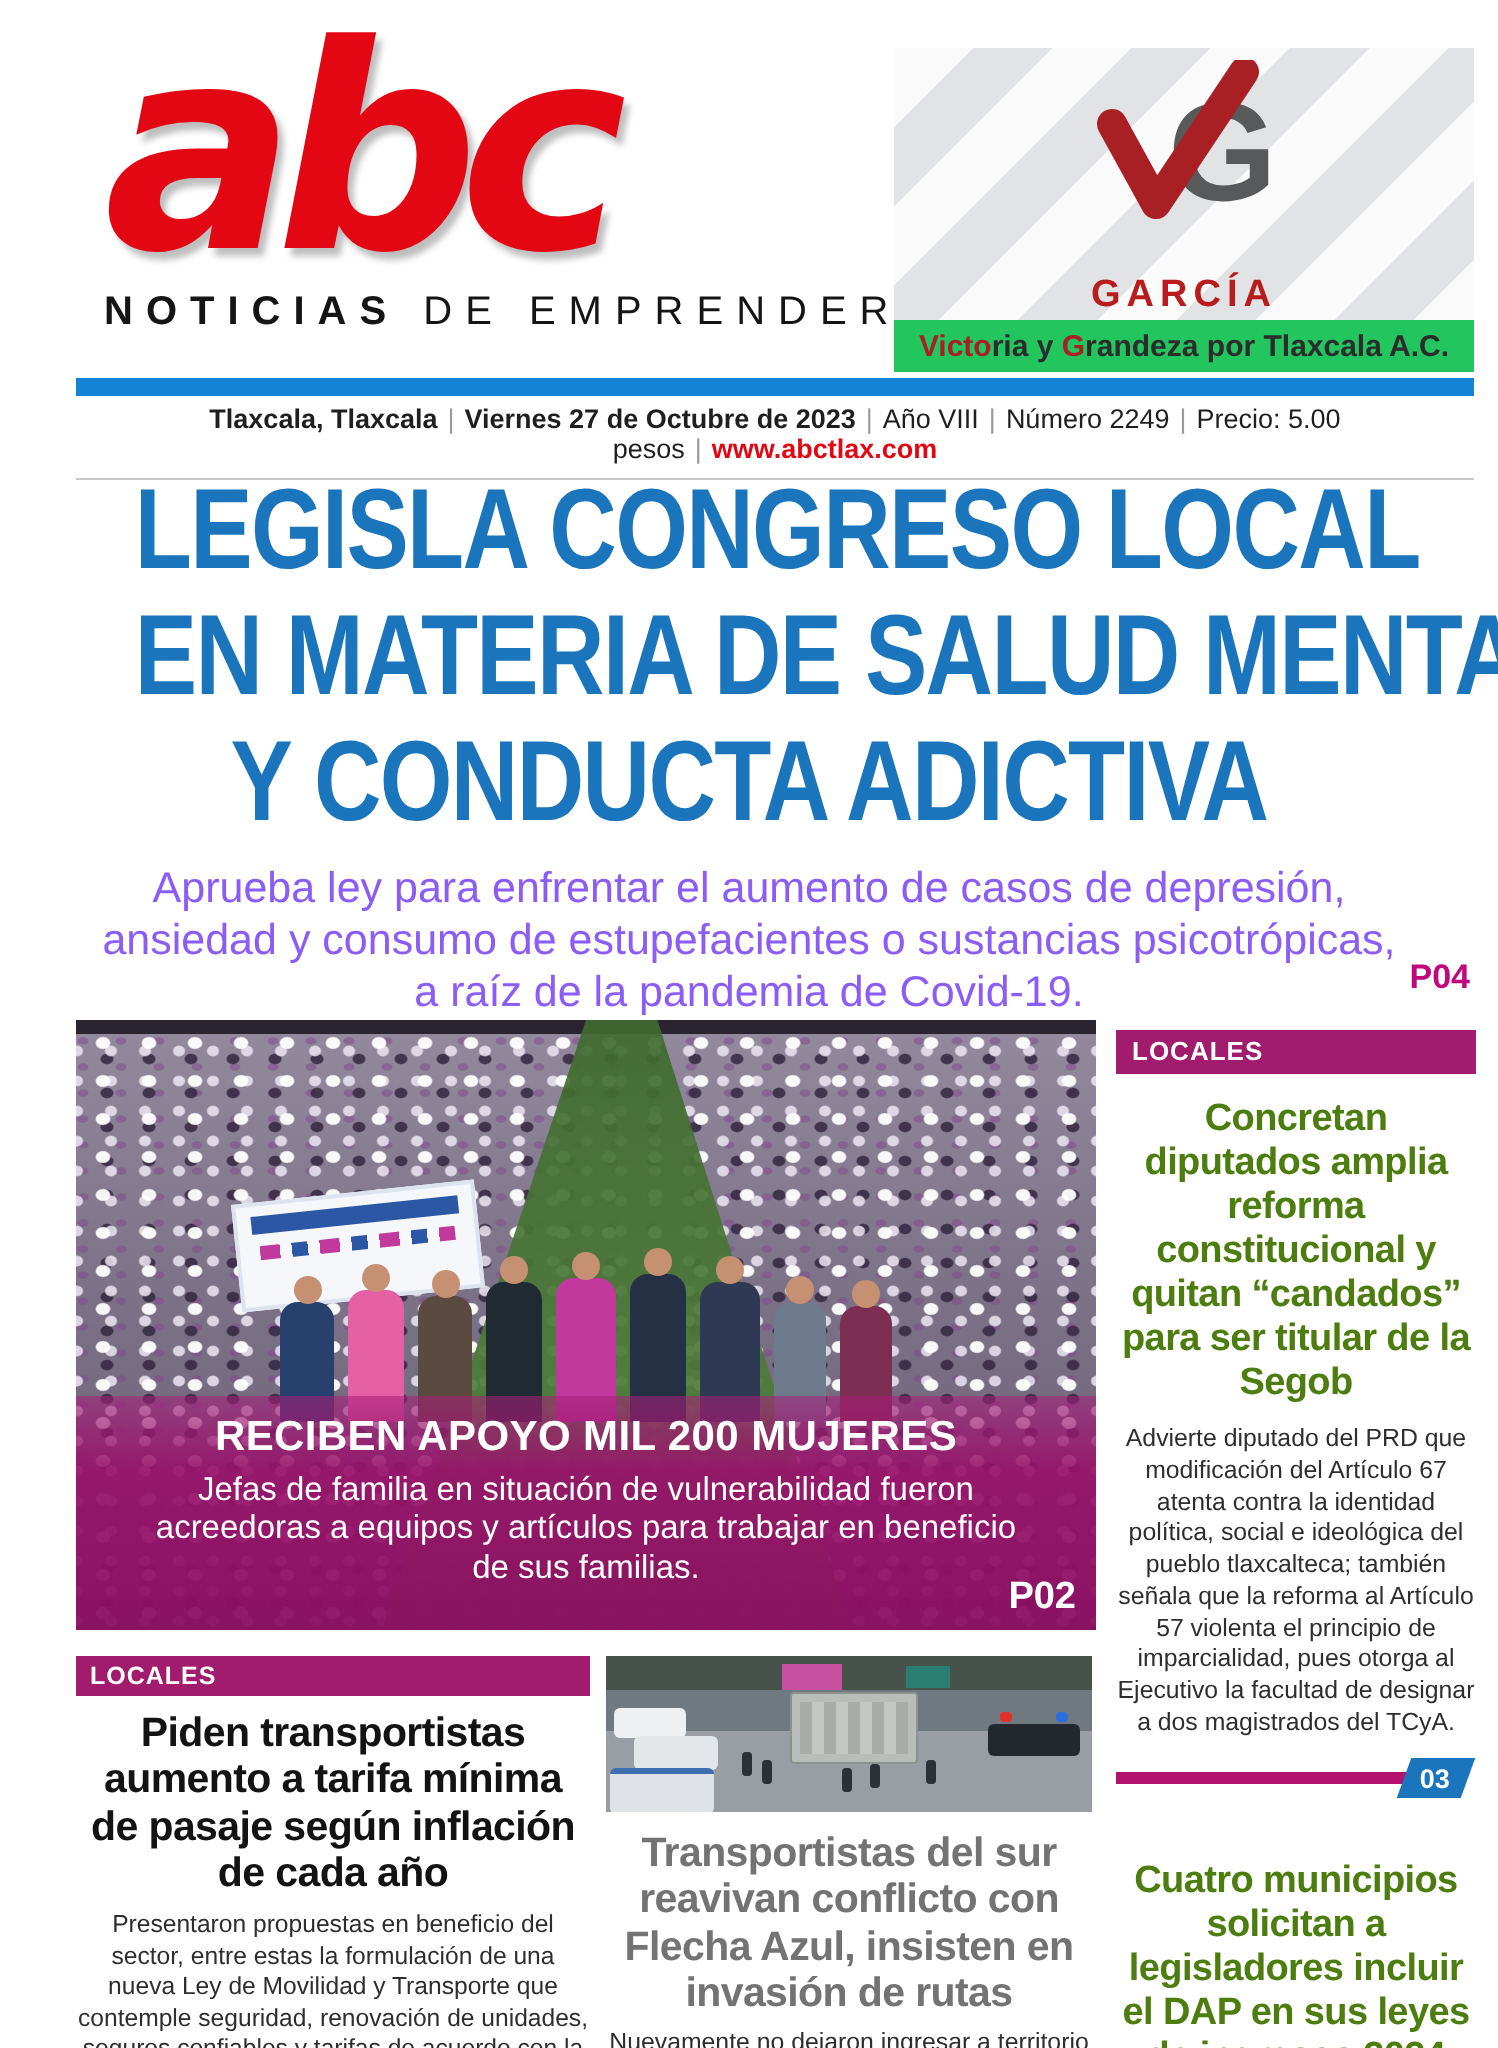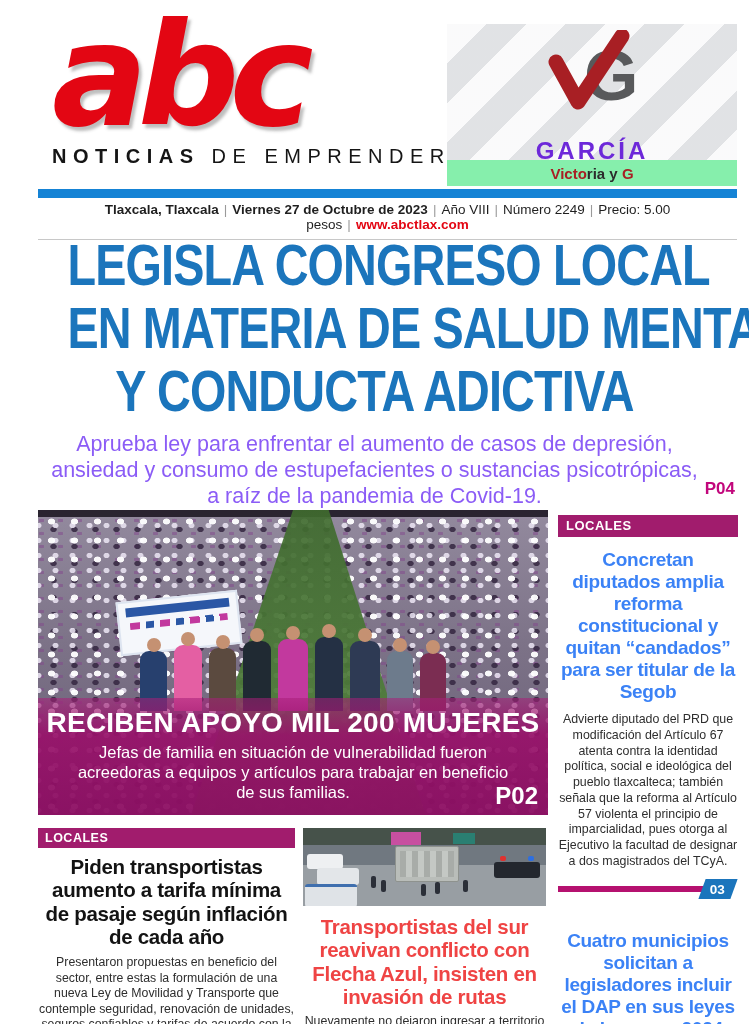--- a/index.html
+++ b/index.html
@@ -15,23 +15,23 @@
   .logo-sub{margin-top:0;font-size:20px;color:#151515;white-space:nowrap;}
   .sub-strong{font-weight:700;letter-spacing:6.5px;text-align:center;}
   .sub-light{font-weight:400;letter-spacing:6.5px;}
 
   .ad-box{position:absolute;left:447px;top:24px;width:290px;height:162px;background:#ededee;overflow:hidden;}
   .ad-pattern{position:absolute;inset:0;
       background:repeating-linear-gradient(135deg,rgba(255,255,255,.75) 0 28px,rgba(221,223,226,.75) 28px 56px);}
   .vg-mark{position:absolute;left:50%;top:6px;transform:translateX(-50%);}
   .vg-name1{position:absolute;left:0;right:0;top:92px;text-align:center;color:#a82328;
             font-size:19px;font-weight:600;letter-spacing:3px;}
-  .vg-name2{position:absolute;left:0;right:0;top:113px;text-align:center;color:#6d28d9;
-            font-size:24px;font-weight:600;letter-spacing:3px;}
-  .ad-slogan{position:absolute;left:0;right:0;bottom:0;height:26px;background:#86efac;
+  .vg-name2{position:absolute;left:0;right:0;top:113px;text-align:center;color:#b91c1c;
+            font-size:19px;font-weight:600;letter-spacing:3px;}
+  .ad-slogan{position:absolute;left:0;right:0;bottom:0;height:26px;background:#22c55e;
              display:flex;align-items:center;justify-content:center;
              font-size:15px;font-weight:800;white-space:pre;}
   .seg-red{color:#a81f24;}
   .seg-dark{color:#2c2c2c;}
 
   .blue-rule{position:absolute;left:38px;right:12px;top:189px;height:9px;background:#1583d5;}
 
   
   .dateline{position:absolute;left:38px;right:12px;top:202px;text-align:center;
             font-size:13.5px;color:#1f1f1f;padding-bottom:7px;border-bottom:1px solid #c8c8c8;}
@@ -76,39 +76,39 @@
   .f3{width:27px;height:63px;background:#5b4a3f;}
   .f4{width:28px;height:70px;background:#202a33;}
   .f5{width:30px;height:72px;background:#c2399e;}
   .f6{width:28px;height:74px;background:#243044;}
   .f7{width:30px;height:70px;background:#2e3a54;}
   .f8{width:26px;height:60px;background:#6d7b8c;}
   .f9{width:26px;height:58px;background:#7b2d52;}
 
   .feature-overlay{position:absolute;left:0;right:0;bottom:0;height:117px;text-align:center;color:#fff;
       background:linear-gradient(180deg,rgba(168,31,121,.55) 0,rgba(152,18,106,.93) 32%,rgba(140,14,98,.95) 100%);}
-  .feature-title{margin-top:9px;font-size:28px;font-weight:800;line-height:1.12;letter-spacing:.2px;}
+  .feature-title{margin-top:9px;font-size:21px;font-weight:800;line-height:1.12;letter-spacing:.2px;}
   .feature-caption{margin:5px auto 0;width:88%;font-size:16.5px;line-height:1.2;font-weight:400;}
-  .feature-page{position:absolute;right:10px;bottom:5px;font-size:24px;font-weight:800;}
+  .feature-page{position:absolute;right:10px;bottom:5px;font-size:19px;font-weight:800;}
 
   
   .section-bar{background:#a11c6d;color:#fff;font-weight:700;letter-spacing:.5px;}
   .pagebar{position:relative;height:20px;}
   .pg-line{position:absolute;left:0;right:26px;top:7px;height:6px;}
   .pg-num{position:absolute;right:4px;top:0;width:32px;height:20px;transform:skewX(-20deg);
       display:flex;align-items:center;justify-content:center;color:#fff;font-weight:700;font-size:13.5px;}
   .pg-num > span{transform:skewX(20deg);}
   .pv-magenta .pg-line{background:#b5116f;}
   .pv-magenta .pg-num{background:#1b75bc;}
 
   
   .sidebar{position:absolute;left:558px;top:515px;width:180px;}
   .sidebar .section-bar{height:22px;line-height:22px;padding-left:8px;font-size:13px;}
   .sb-headline{margin-top:12px;text-align:center;font-size:19px;font-weight:800;
-      line-height:1.16;letter-spacing:-.3px;color:#3b82f6;}
+      line-height:1.16;letter-spacing:-.3px;color:#4d7c0f;}
   .sb-summary{margin-top:9px;text-align:center;font-size:12.4px;line-height:1.27;color:#2e2e2e;}
   .sb-pagebar{margin-top:9px;}
   .sb-article2{margin-top:31px;}
 
   
   .col-left{position:absolute;left:38px;top:828px;width:257px;}
   .col-left .section-bar{height:20px;line-height:20px;padding-left:7px;font-size:12.5px;}
   .bl-headline{margin-top:7px;text-align:center;font-size:20.5px;font-weight:800;
       line-height:1.14;letter-spacing:-.3px;color:#131313;}
   .bl-summary{margin-top:7px;text-align:center;font-size:12.3px;line-height:1.25;color:#2e2e2e;}
@@ -127,21 +127,21 @@
       border:1px solid #8e928e;border-radius:2px;}
   .truck::after{content:"";position:absolute;inset:4px;background:
       repeating-linear-gradient(90deg,#a8aca8 0 6px,#c4c8c4 6px 12px);}
   .police{position:absolute;right:6px;top:34px;width:46px;height:16px;background:#23272e;border-radius:3px;}
   .p-red{position:absolute;right:40px;top:28px;width:6px;height:5px;background:#e0312e;border-radius:2px;}
   .p-blue{position:absolute;right:12px;top:28px;width:6px;height:5px;background:#2e6fe0;border-radius:2px;}
   .ped{position:absolute;width:5px;height:12px;background:#2b2f38;border-radius:2px;}
   .pd1{left:68px;top:48px;} .pd2{left:78px;top:52px;} .pd3{left:118px;top:56px;}
   .pd4{left:132px;top:54px;} .pd5{left:160px;top:52px;}
   .bc-headline{margin-top:9px;text-align:center;font-size:20.5px;font-weight:800;
-      line-height:1.14;letter-spacing:-.3px;color:#ef4444;}
+      line-height:1.14;letter-spacing:-.3px;color:#737373;}
   .bc-summary{margin-top:6px;text-align:center;font-size:12.4px;line-height:1.25;color:#2e2e2e;}
 </style>
 </head>
 <body>
 
 <div class="page">
 
   <div class="logo-block">
     <div class="logo-abc">abc</div>
     <div class="logo-sub">
@@ -151,21 +151,21 @@
 
   <div class="ad-box">
     <div class="ad-pattern"></div>
     <div class="vg-mark">
       <svg width="112" height="86" viewBox="0 0 112 86" aria-hidden="true">
         <text x="48" y="70" font-size="70" font-weight="bold" fill="#58595b" font-family="Liberation Sans, sans-serif">G</text>
         <path d="M20 32 L42 72 L86 6" stroke="#a81f24" stroke-width="15" fill="none" stroke-linecap="round" stroke-linejoin="round"></path>
       </svg>
     </div>
     <div class="vg-name2">GARCÍA</div>
-    <div class="ad-slogan"><span class="seg-red">Victo</span><span class="seg-dark">ria y </span><span class="seg-red">G</span></div>
+    <div class="ad-slogan"><span class="seg-red">Victo</span><span class="seg-dark">ria y </span><span class="seg-red">G</span><span class="seg-dark">randeza por Tlaxcala A.C.</span></div>
   </div>
 
   <div class="blue-rule"></div>
 
   <div class="dateline">
     <span class="dl-bold">Tlaxcala, Tlaxcala</span><span class="dl-sep">|</span><span class="dl-bold">Viernes 27 de Octubre de 2023</span><span class="dl-sep">|</span><span>Año VIII</span><span class="dl-sep">|</span><span>Número 2249</span><span class="dl-sep">|</span><span>Precio: 5.00 pesos</span><span class="dl-sep">|</span><span class="dl-site">www.abctlax.com</span>
   </div>
 
   <div class="lead">
     <span class="hl-line">LEGISLA CONGRESO LOCAL</span>

